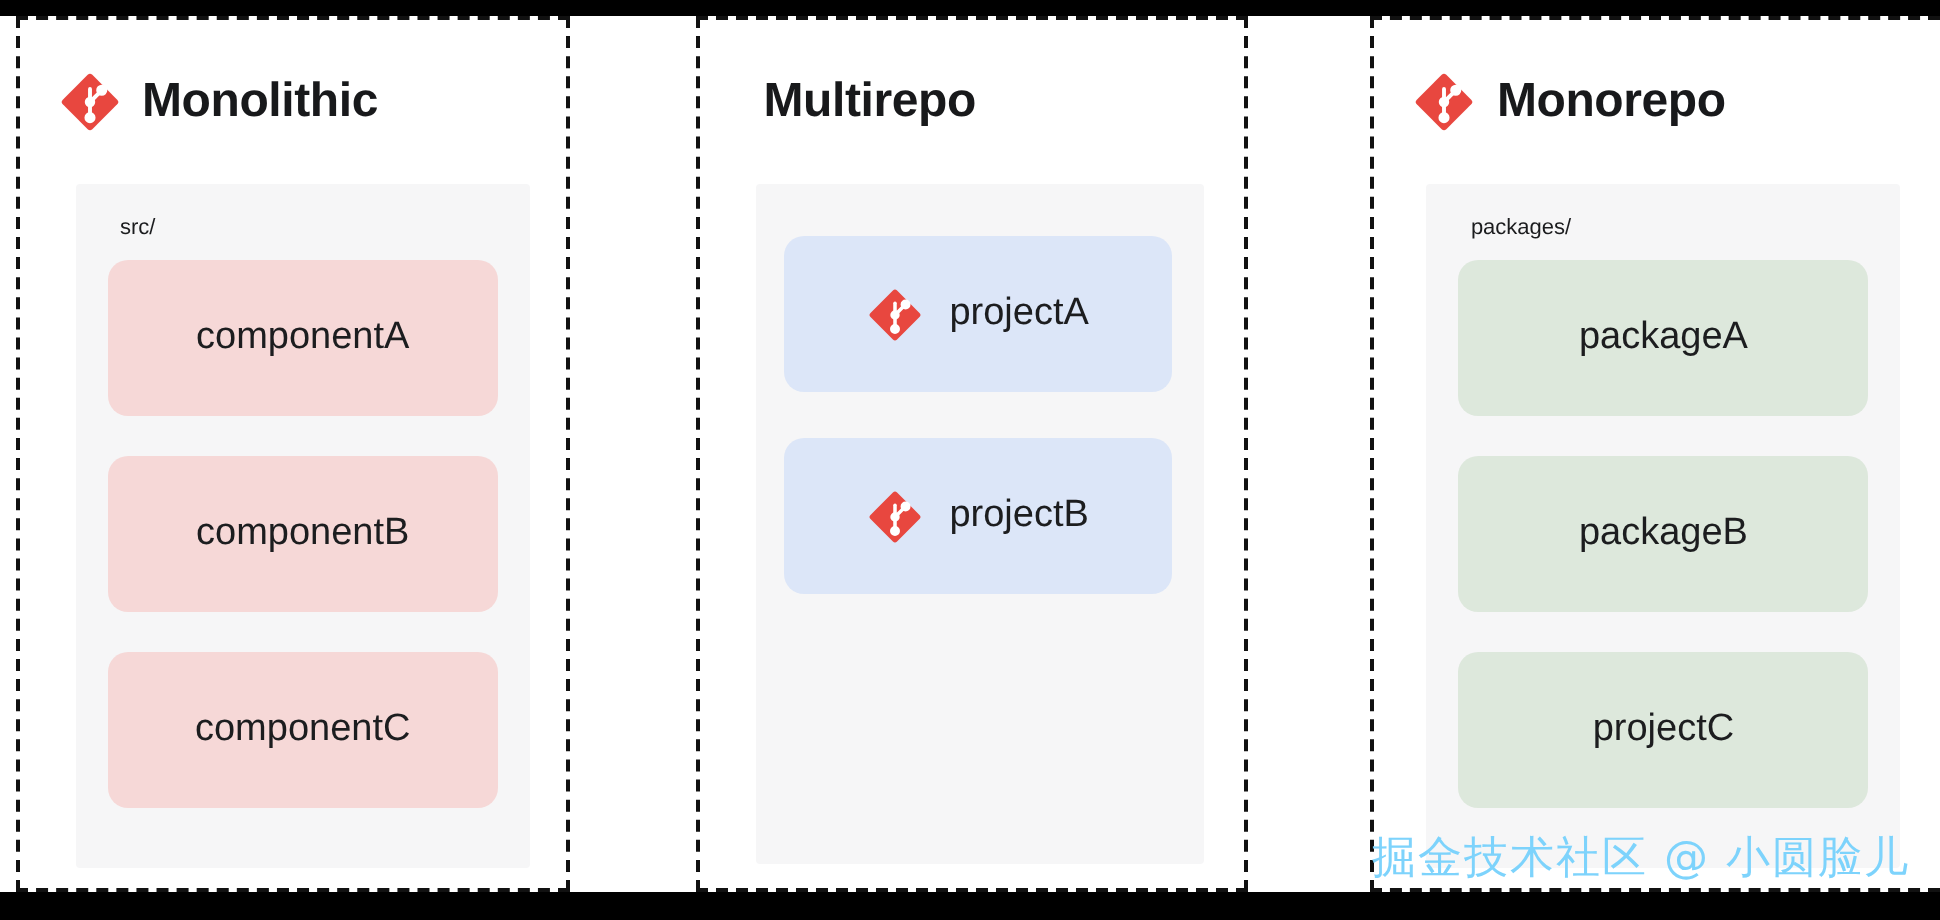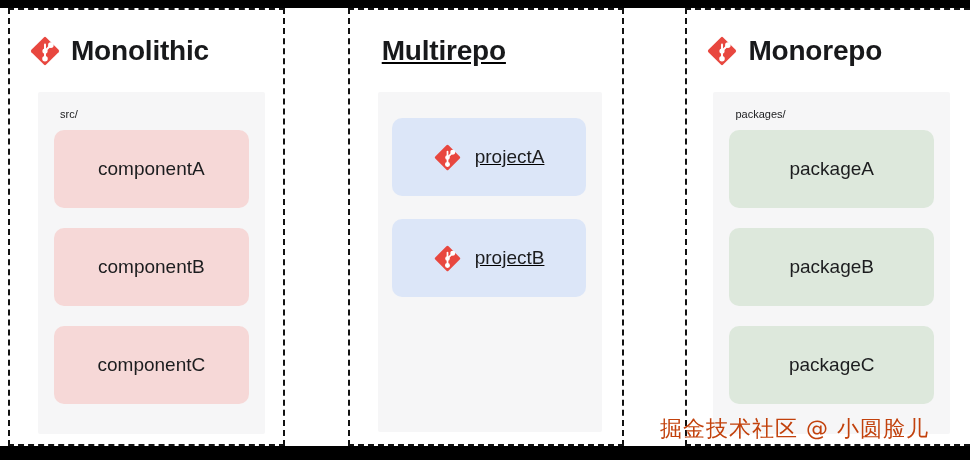--- a/index.html
+++ b/index.html
@@ -49,41 +49,40 @@
     flex-direction: column;
   }
 
   .panel-monolithic {
     margin-left: 8px;
     width: 281px;
   }
   .panel-multirepo {
     margin-left: 63px;
     width: 281px;
-    text-decoration: underline;
   }
   .panel-monorepo {
     margin-left: 61px;
     width: 289px;
     border-right: none;
   }
 
   .panel-head {
     height: 82px;
     display: flex;
     align-items: center;
     gap: 11px;
     padding: 0 0 0 20px;
     flex: 0 0 auto;
   }
 
   .panel-head.no-icon { padding-left: 32px; }
 
   .panel-title {
-    font-size: 28px;
+    font-size: 24px;
     font-weight: bold;
     color: #18191b;
     letter-spacing: -0.2px;
     white-space: nowrap;
   }
 
   
   .git-icon {
     width: 30px;
     height: 30px;
@@ -138,24 +137,24 @@
   }
 
   .item.pink  { background: #f6d8d7; }
   .item.blue  { background: #dce6f8; }
   .item.green { background: #dde8dc; }
 
   .item-label { white-space: nowrap; }
 
   .watermark {
     position: absolute;
-    left: 660px;
+    left: 686px;
     top: 414px;
     font-size: 22px;
-    color: #c2410c;
+    color: #7dd3fc;
     white-space: nowrap;
     letter-spacing: 1px;
     font-family: "DejaVu Sans", sans-serif;
   }
 </style>
 </head>
 <body>
 
 <div id="canvas">
   <div class="page"></div>
@@ -253,21 +252,21 @@
       <div class="inner">
         <div class="dir-label">packages/</div>
         <div class="items">
           <div class="item green">
             <span class="item-label">packageA</span>
           </div>
           <div class="item green">
             <span class="item-label">packageB</span>
           </div>
           <div class="item green">
-            <span class="item-label">packageC</span>
+            <span class="item-label">projectC</span>
           </div>
         </div>
       </div>
     </div>
 
   </div>
 
   <div class="watermark">掘金技术社区 @ 小圆脸儿</div>
 </div>
 

